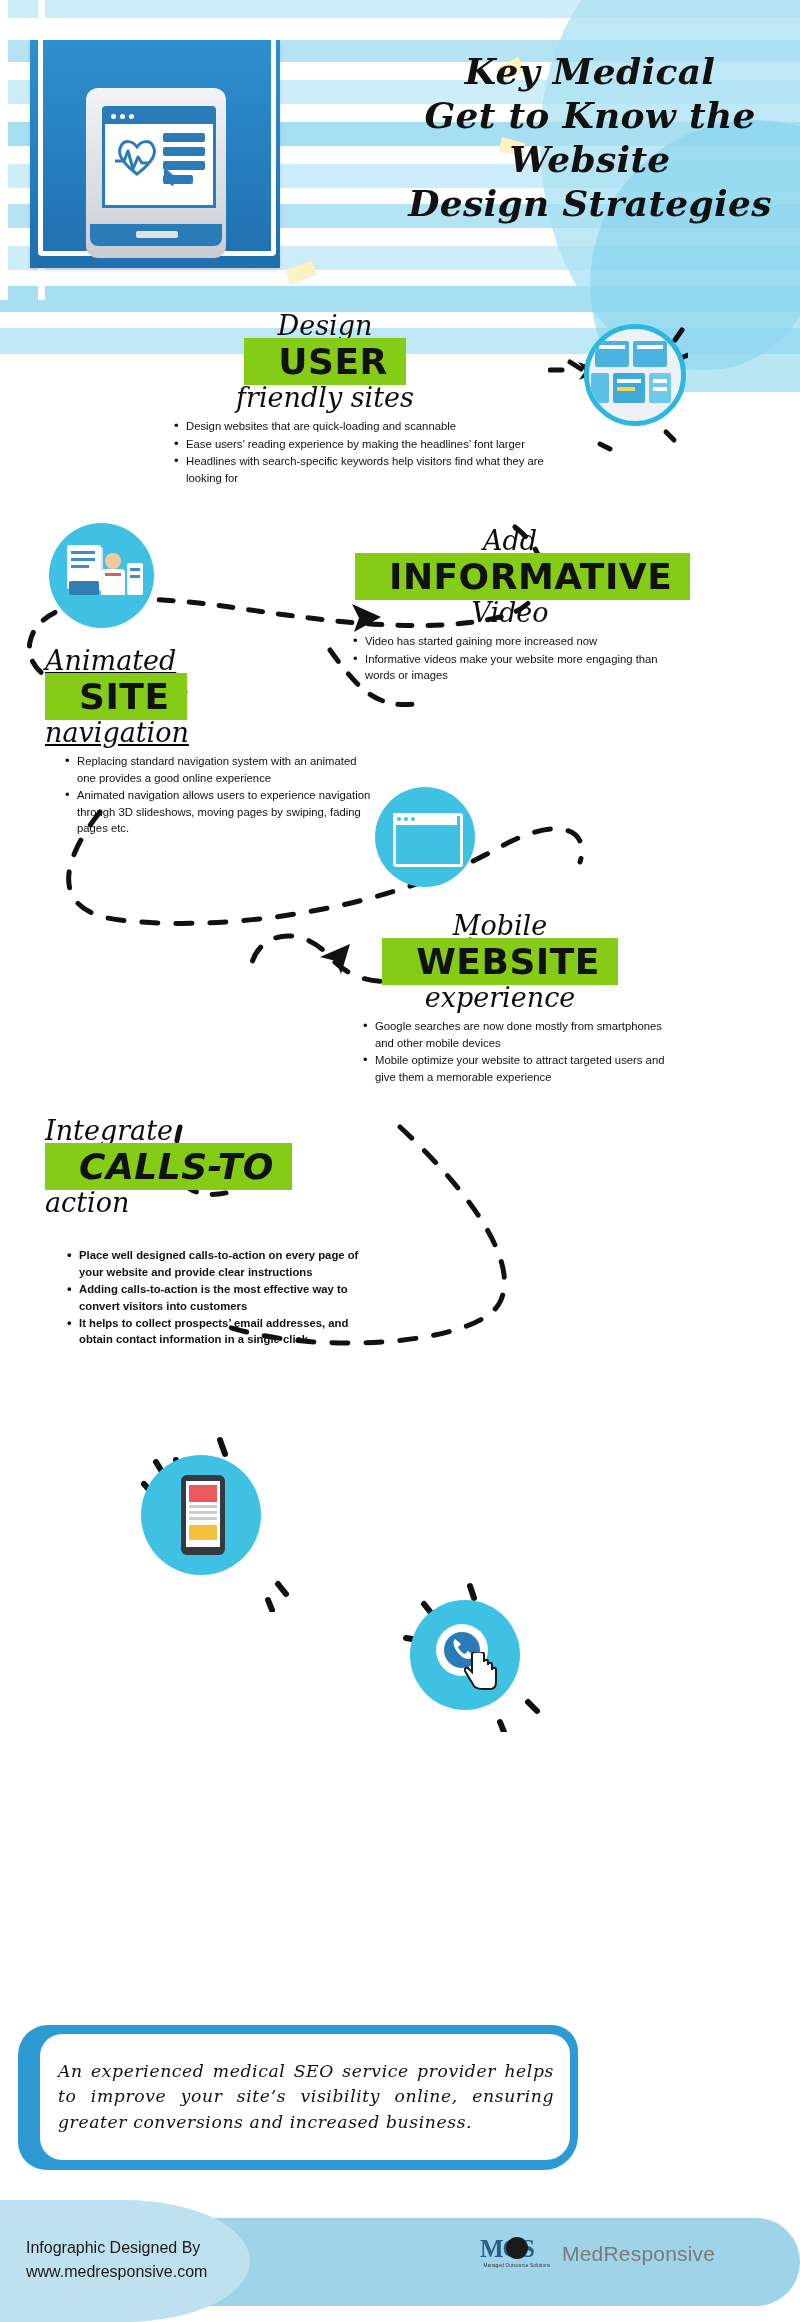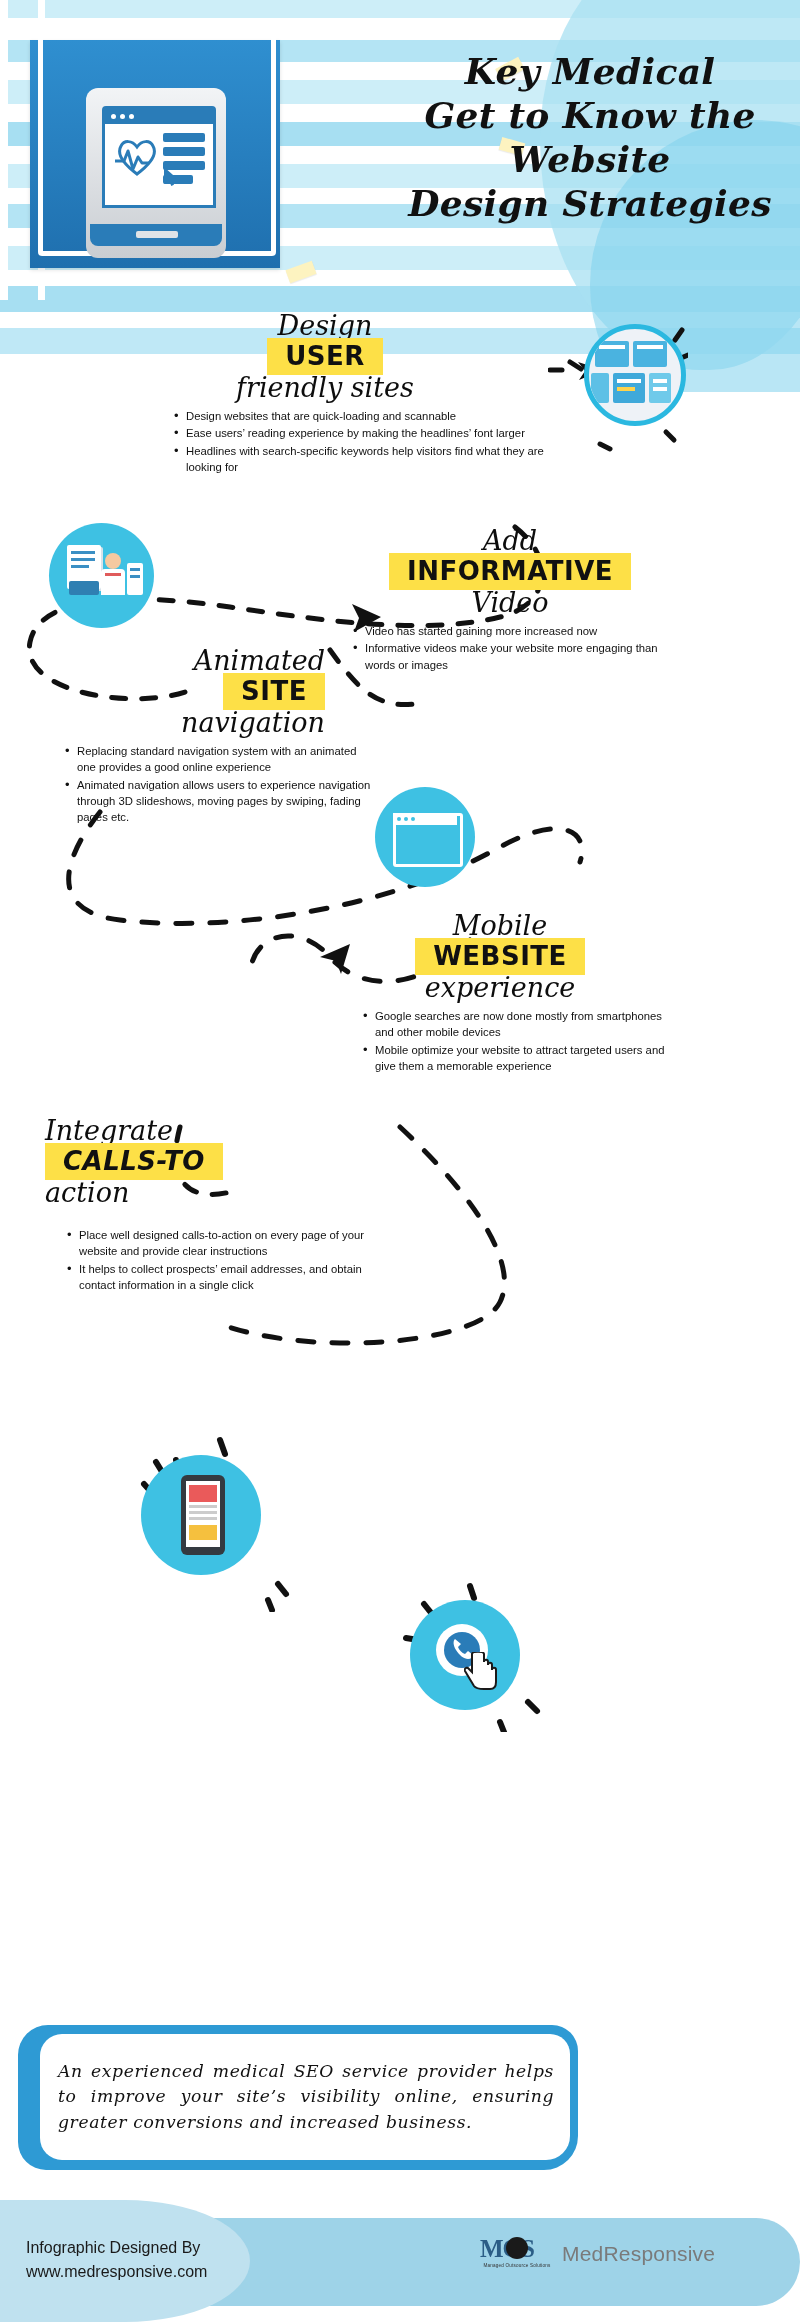--- a/index.html
+++ b/index.html
@@ -77,27 +77,27 @@
   .head-block{position:relative;}
   .script-top, .script-bot{
     font-family:"DejaVu Serif", serif;
     font-style:italic;
     font-size:27px;color:#0d0d0d;
     line-height:1.05;
     white-space:nowrap;
   }
   .hl{
     display:inline-block;
-    background:#fde047;
+    background:#84cc16;
     color:#111;
     font-family:"DejaVu Sans", sans-serif;
     font-weight:bold;
-    font-size:26px;
+    font-size:36px;
     letter-spacing:.5px;
-    padding:5px 18px 4px 18px;
+    padding:5px 18px 4px 34px;
     line-height:1.05;
   }
   ul.blist{
     margin:6px 0 0 0;padding:0 0 0 16px;
     list-style:none;
   }
   ul.blist li{
     position:relative;
     font-family:"Liberation Sans", sans-serif;
     font-size:11.3px;
@@ -338,21 +338,21 @@
         </div>
         <div class="script-bot" style="margin-top:-1px;">Video</div>
       </div>
       <ul class="blist" style="margin-left:14px;width:300px;">
         <li>Video has started gaining more increased now</li>
         <li>Informative videos make your website more engaging than words or images</li>
       </ul>
     </div>
 
     <div class="sect" style="left:45px;top:255px;width:400px;">
-      <div class="head-block" style="text-align:right;width:280px;">
+      <div class="head-block" style="text-align:left;width:280px;text-decoration:underline;">
         <div class="script-top">Animated</div>
         <div style="margin-top:-2px;">
           <span class="hl">SITE</span>
         </div>
         <div class="script-bot" style="margin-top:-1px;">navigation</div>
       </div>
       <ul class="blist" style="margin-left:16px;width:300px;">
         <li>Replacing standard navigation system with an animated one provides a good online experience</li>
         <li>Animated navigation allows users to experience navigation through 3D slideshows, moving pages by swiping, fading pages etc.</li>
       </ul>
@@ -405,22 +405,23 @@
     </div>
 
     <div class="sect" style="left:45px;top:725px;width:400px;">
       <div class="head-block" style="text-align:left;width:260px;">
         <div class="script-top">Integrate</div>
         <div style="margin-top:-2px;font-style:italic;">
           <span class="hl">CALLS-TO</span>
         </div>
         <div class="script-bot" style="margin-top:-1px;">action</div>
       </div>
-      <ul class="blist" style="margin-left:18px;width:300px;margin-top:20px;">
+      <ul class="blist" style="margin-left:18px;width:300px;margin-top:30px;font-weight:bold;">
         <li>Place well designed calls-to-action on every page of your website and provide clear instructions</li>
+        <li>Adding calls-to-action is the most effective way to convert visitors into customers</li>
         <li>It helps to collect prospects’ email addresses, and obtain contact information in a single click</li>
       </ul>
     </div>
 
     <div style="position:absolute;left:400px;top:1190px;">
       <svg class="rays" width="150" height="150" viewBox="0 0 150 150" style="position:absolute;left:0;top:0;">
         <g stroke="#111" stroke-width="6" stroke-linecap="round">
           <line x1="70" y1="4" x2="74" y2="16"></line>
           <line x1="24" y1="22" x2="32" y2="32"></line>
           <line x1="6" y1="56" x2="18" y2="58"></line>

